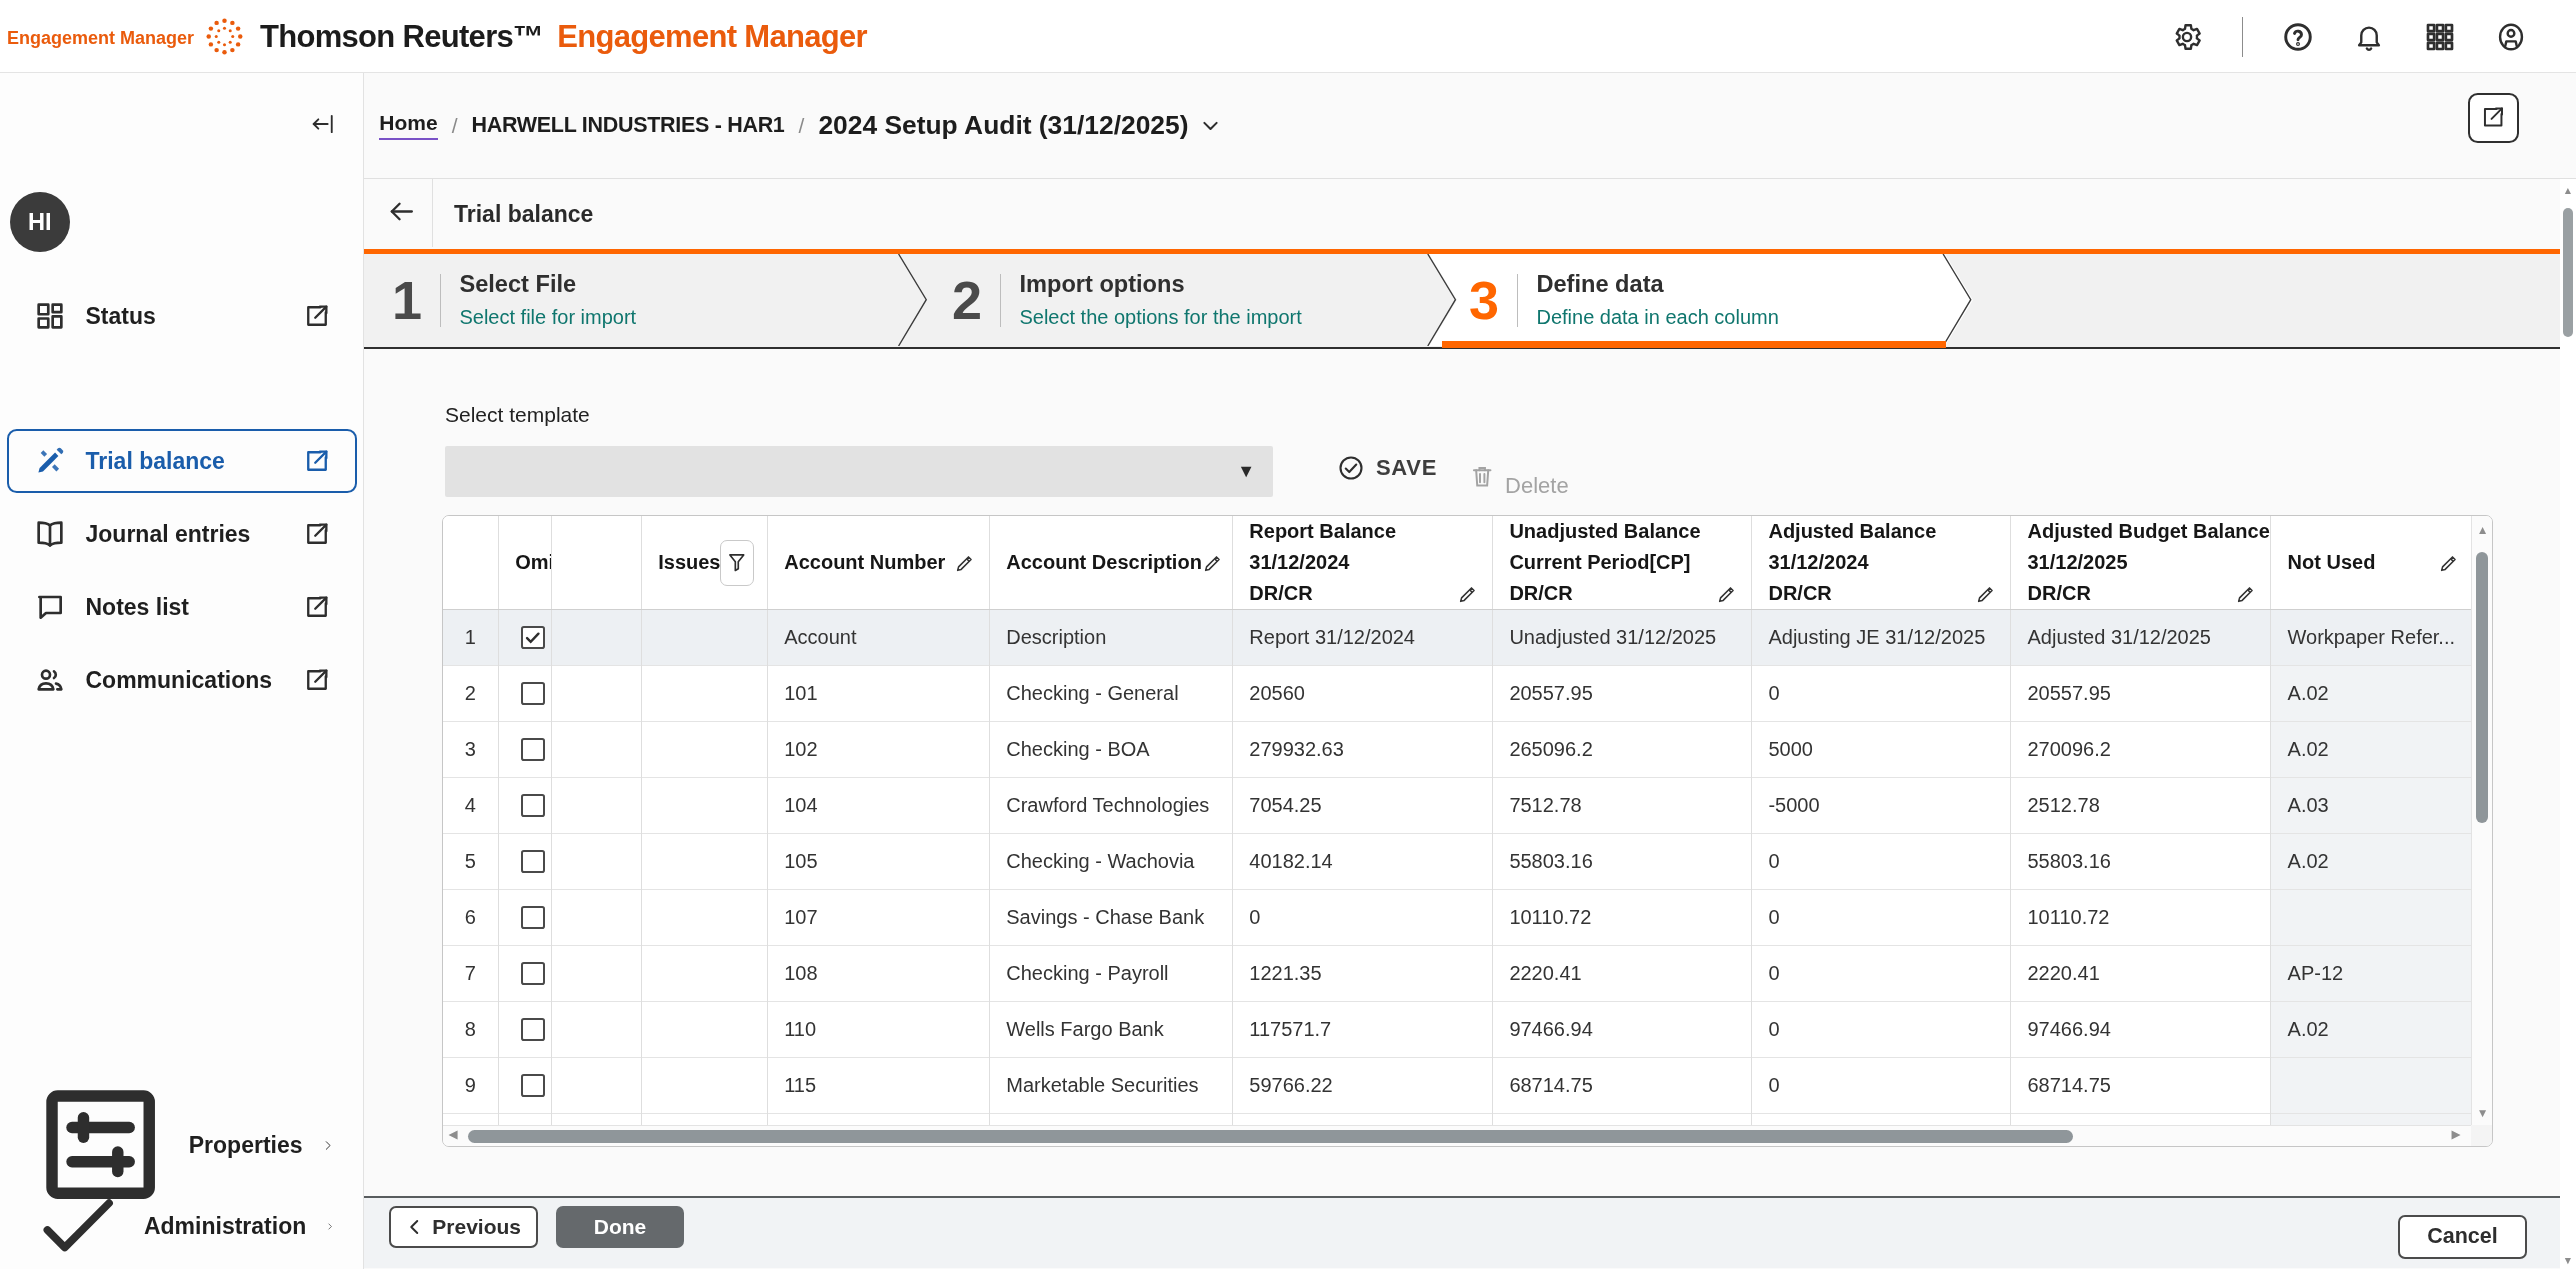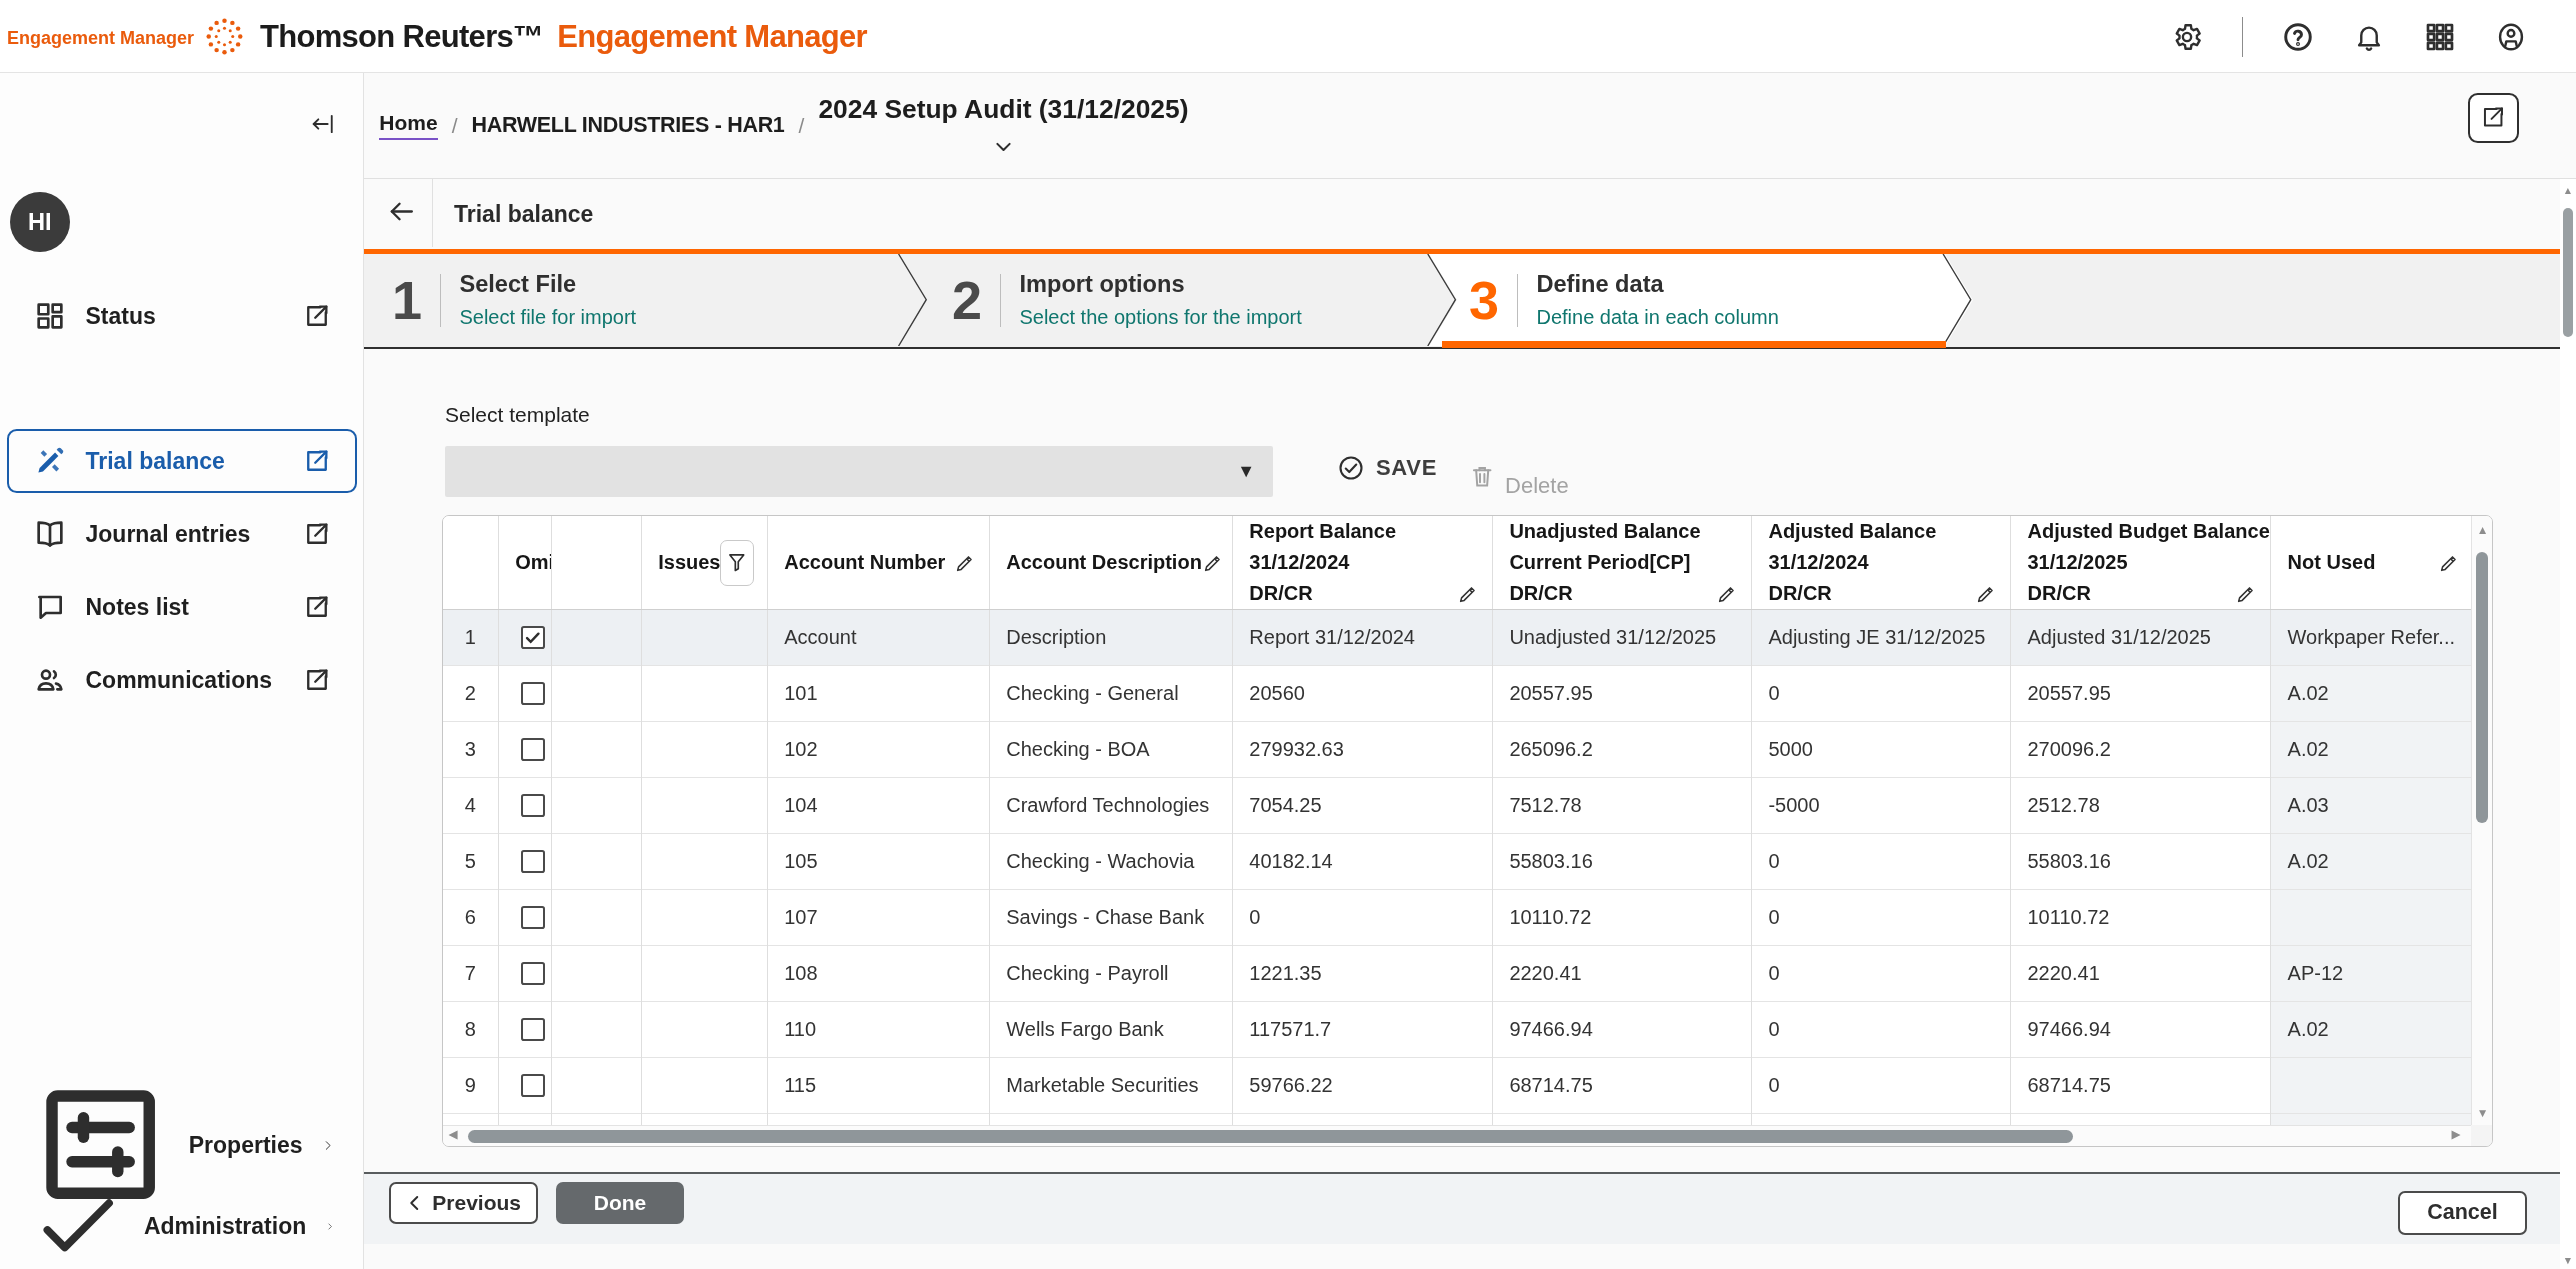--- a/index.html
+++ b/index.html
@@ -40,21 +40,21 @@
   .side-footer-item .nav-label { font-size:23px; font-weight:bold; color:#1f1f1f; }
   .side-footer-item .chev { margin-left:auto; width:25px; height:25px; }
 
   
   .breadcrumb-row { position:absolute; left:364px; top:73px; width:2212px; height:106px; background:#fafafa;
                     border-bottom:1.4px solid #e0e0e0; display:flex; align-items:center; padding-left:15.3px; }
   .bc-home { font-size:21px; font-weight:bold; color:#1d1d1d; text-decoration:none;
              border-bottom:2.8px solid #7a52c7; padding-bottom:2.1px; cursor:pointer; }
   .bc-sep { font-size:21px; color:#8a8a8a; margin:0 14px; }
   .bc-client { font-size:21.5px; font-weight:bold; color:#1d1d1d; letter-spacing:-0.3px; }
-  .bc-engagement { font-size:26.4px; font-weight:bold; color:#1d1d1d; display:flex; align-items:center; gap:11px; cursor:pointer;flex-direction:column; }
+  .bc-engagement { font-size:26.4px; font-weight:bold; color:#1d1d1d; display:flex; align-items:center; gap:11px; cursor:pointer; }
   .open-new-btn { position:absolute; right:57px; top:19.5px; width:51px; height:50px; background:#fff;
                   border:2.1px solid #2f2f2f; border-radius:9.7px; display:flex; align-items:center; justify-content:center; cursor:pointer; }
 
   
   .main { position:absolute; left:364px; top:179px; width:2196px; height:1018px; background:#fafafa; }
   .panel-header { position:absolute; left:0; top:0; width:100%; height:68px; display:flex; align-items:center; }
   .panel-back { position:absolute; left:21px; top:16.7px; width:33px; height:33px; background:none; border:none; cursor:pointer; }
   .panel-vdiv { position:absolute; left:68px; top:0; width:1.4px; height:68px; background:#e0e0e0; }
   .panel-title { position:absolute; left:90px; top:21.5px; font-size:23px; color:#2a2a2a; }
 
@@ -113,21 +113,21 @@
   
   .vscroll { position:absolute; right:0; top:0; width:21px; height:610px; background:#fbfbfb; border-left:0.7px solid #e3e3e3; }
   .vscroll .arr { position:absolute; left:0; width:21px; text-align:center; font-size:11.8px; color:#8d8d8d; cursor:pointer; }
   .vscroll .thumb { position:absolute; left:4.2px; top:36px; width:11.8px; height:271px; background:#8f969a; border-radius:6.3px; cursor:pointer; }
   .hscroll { position:absolute; left:0; bottom:0; width:2030px; height:21px; background:#fbfbfb; border-top:0.7px solid #e3e3e3; }
   .hscroll .arr { position:absolute; top:1.4px; font-size:11.8px; color:#8d8d8d; cursor:pointer; }
   .hscroll .thumb { position:absolute; left:25px; top:3.5px; width:1605px; height:13.2px; background:#8f969a; border-radius:7px; cursor:pointer; }
   .scroll-corner { position:absolute; right:0; bottom:0; width:21px; height:21px; background:#f4f4f4; }
 
   
-  .footerbar { position:absolute; left:364px; top:1172px; width:2196px; height:72px; background:#f1f3f5;
+  .footerbar { position:absolute; left:364px; top:1196px; width:2196px; height:72px; background:#f1f3f5;
                border-top:2.1px solid #585c5e; z-index:25; }
   .btn-prev { position:absolute; left:25px; top:8.3px; width:149px; height:42px; background:#fff;
               border:2.1px solid #4b4b4b; border-radius:7px; font-size:21px; font-weight:bold; color:#2e2e2e;
               display:flex; align-items:center; justify-content:center; gap:8.3px; cursor:pointer; }
   .btn-done { position:absolute; left:192px; top:8.3px; width:128px; height:42px; background:#65696c;
               border:none; border-radius:7px; font-size:21px; font-weight:bold; color:#fff; cursor:pointer; }
   .btn-cancel { position:absolute; right:33px; top:16.7px; width:129px; height:44px; background:#fff;
                 border:2.1px solid #4b4b4b; border-radius:7px; font-size:21.5px; font-weight:bold; color:#2e2e2e; cursor:pointer; }
 
   

